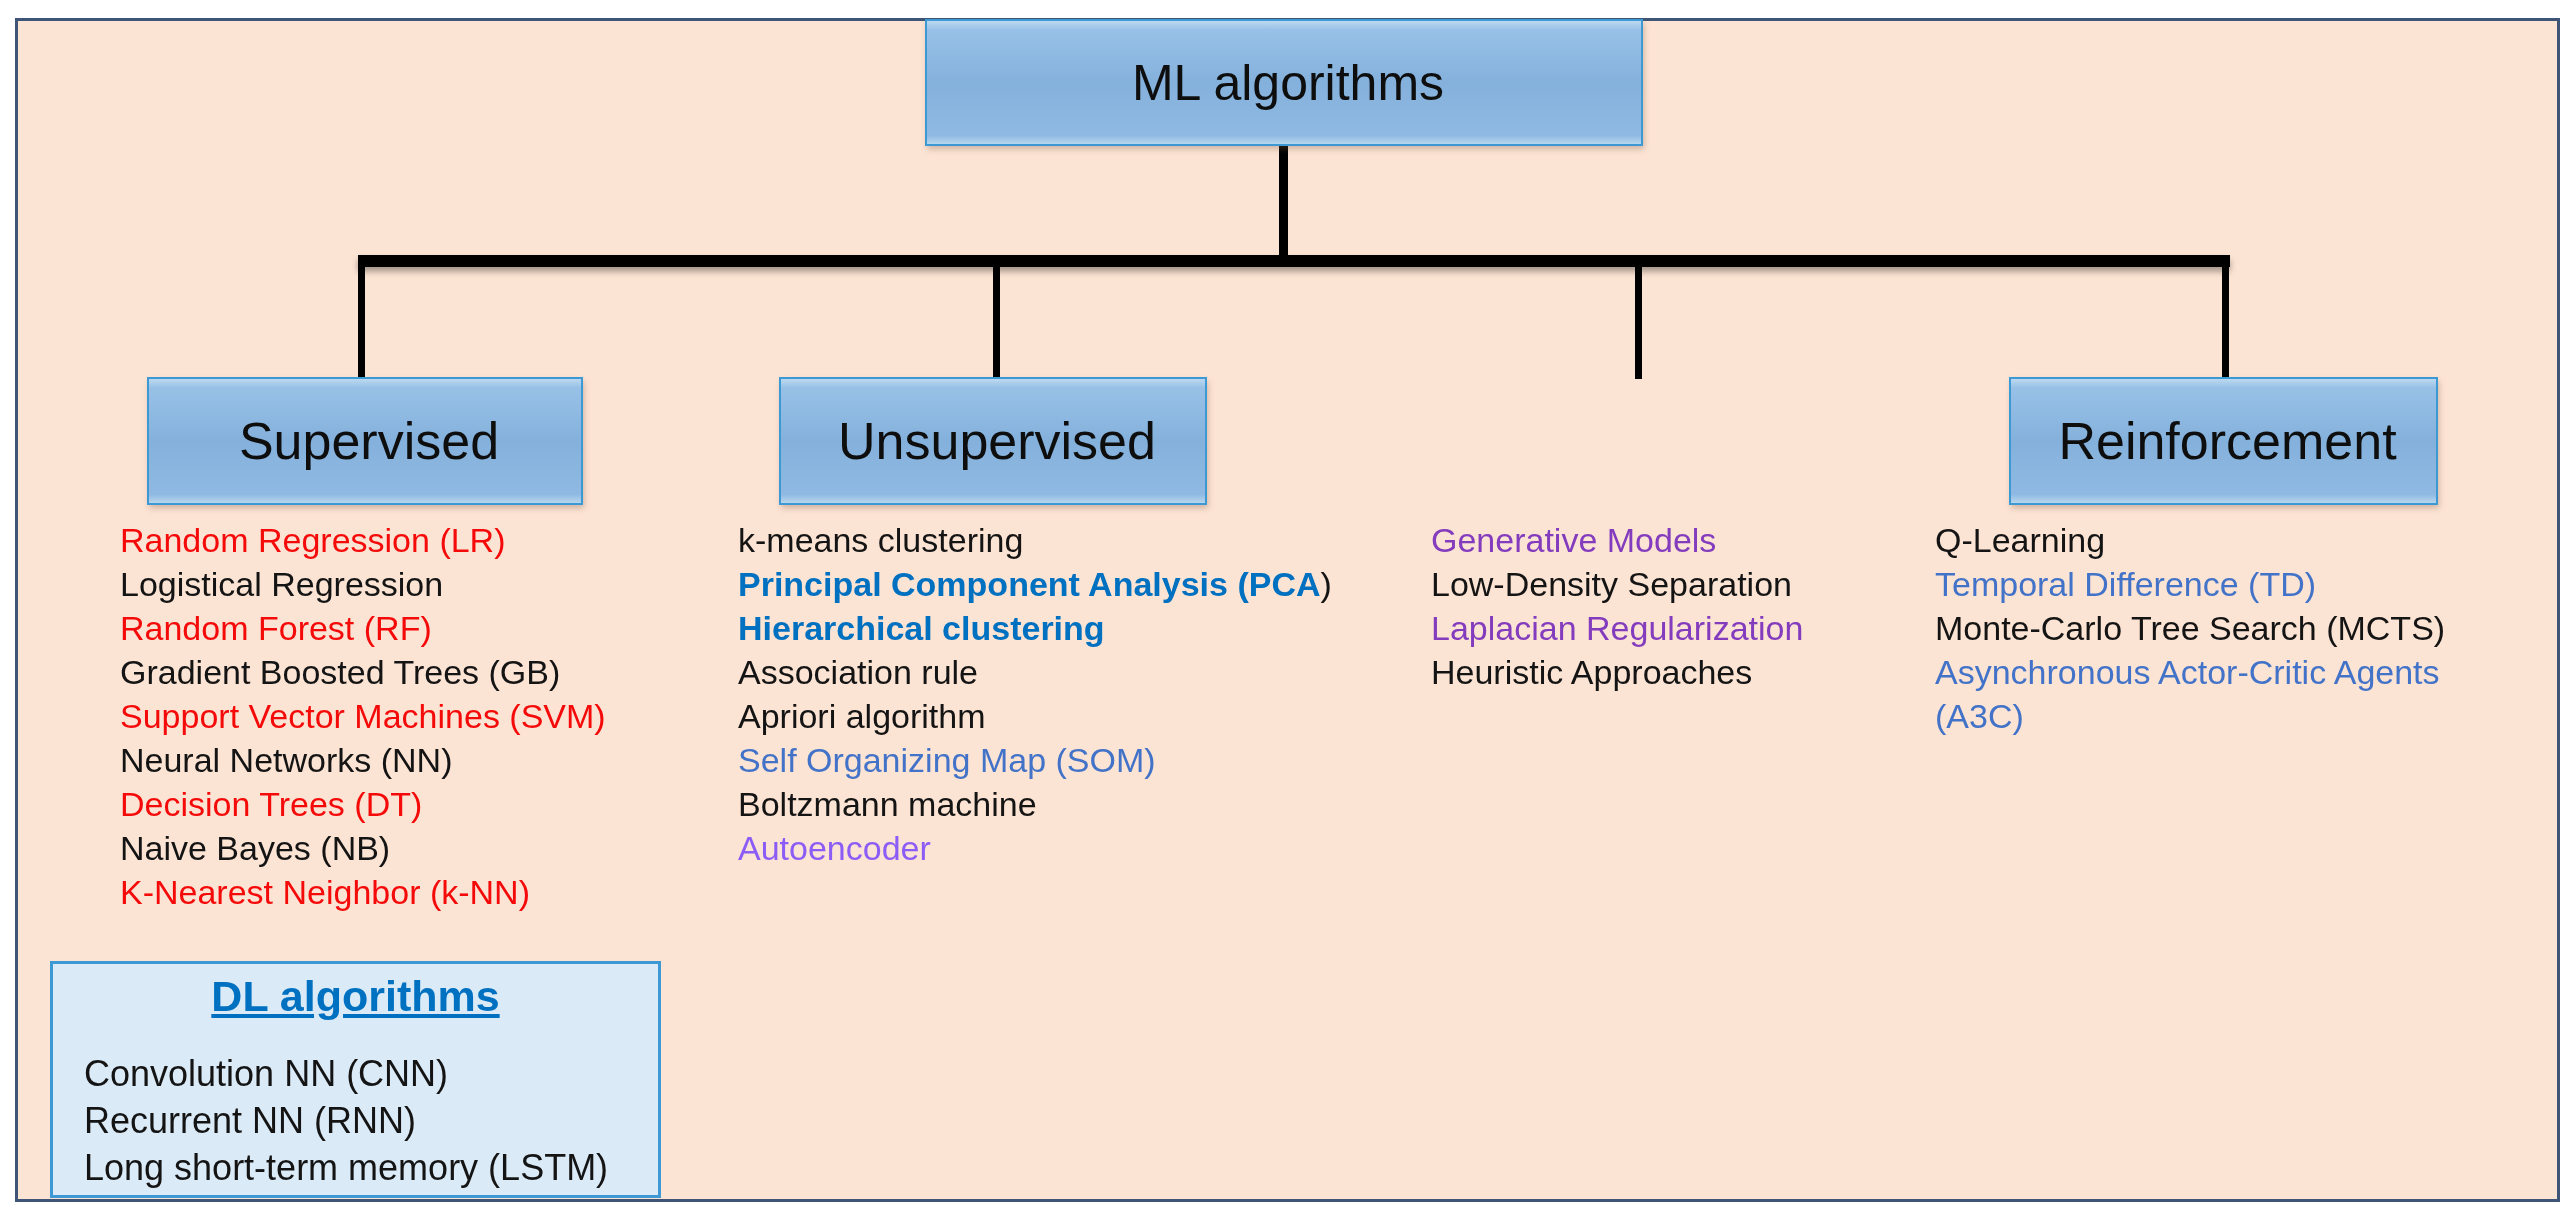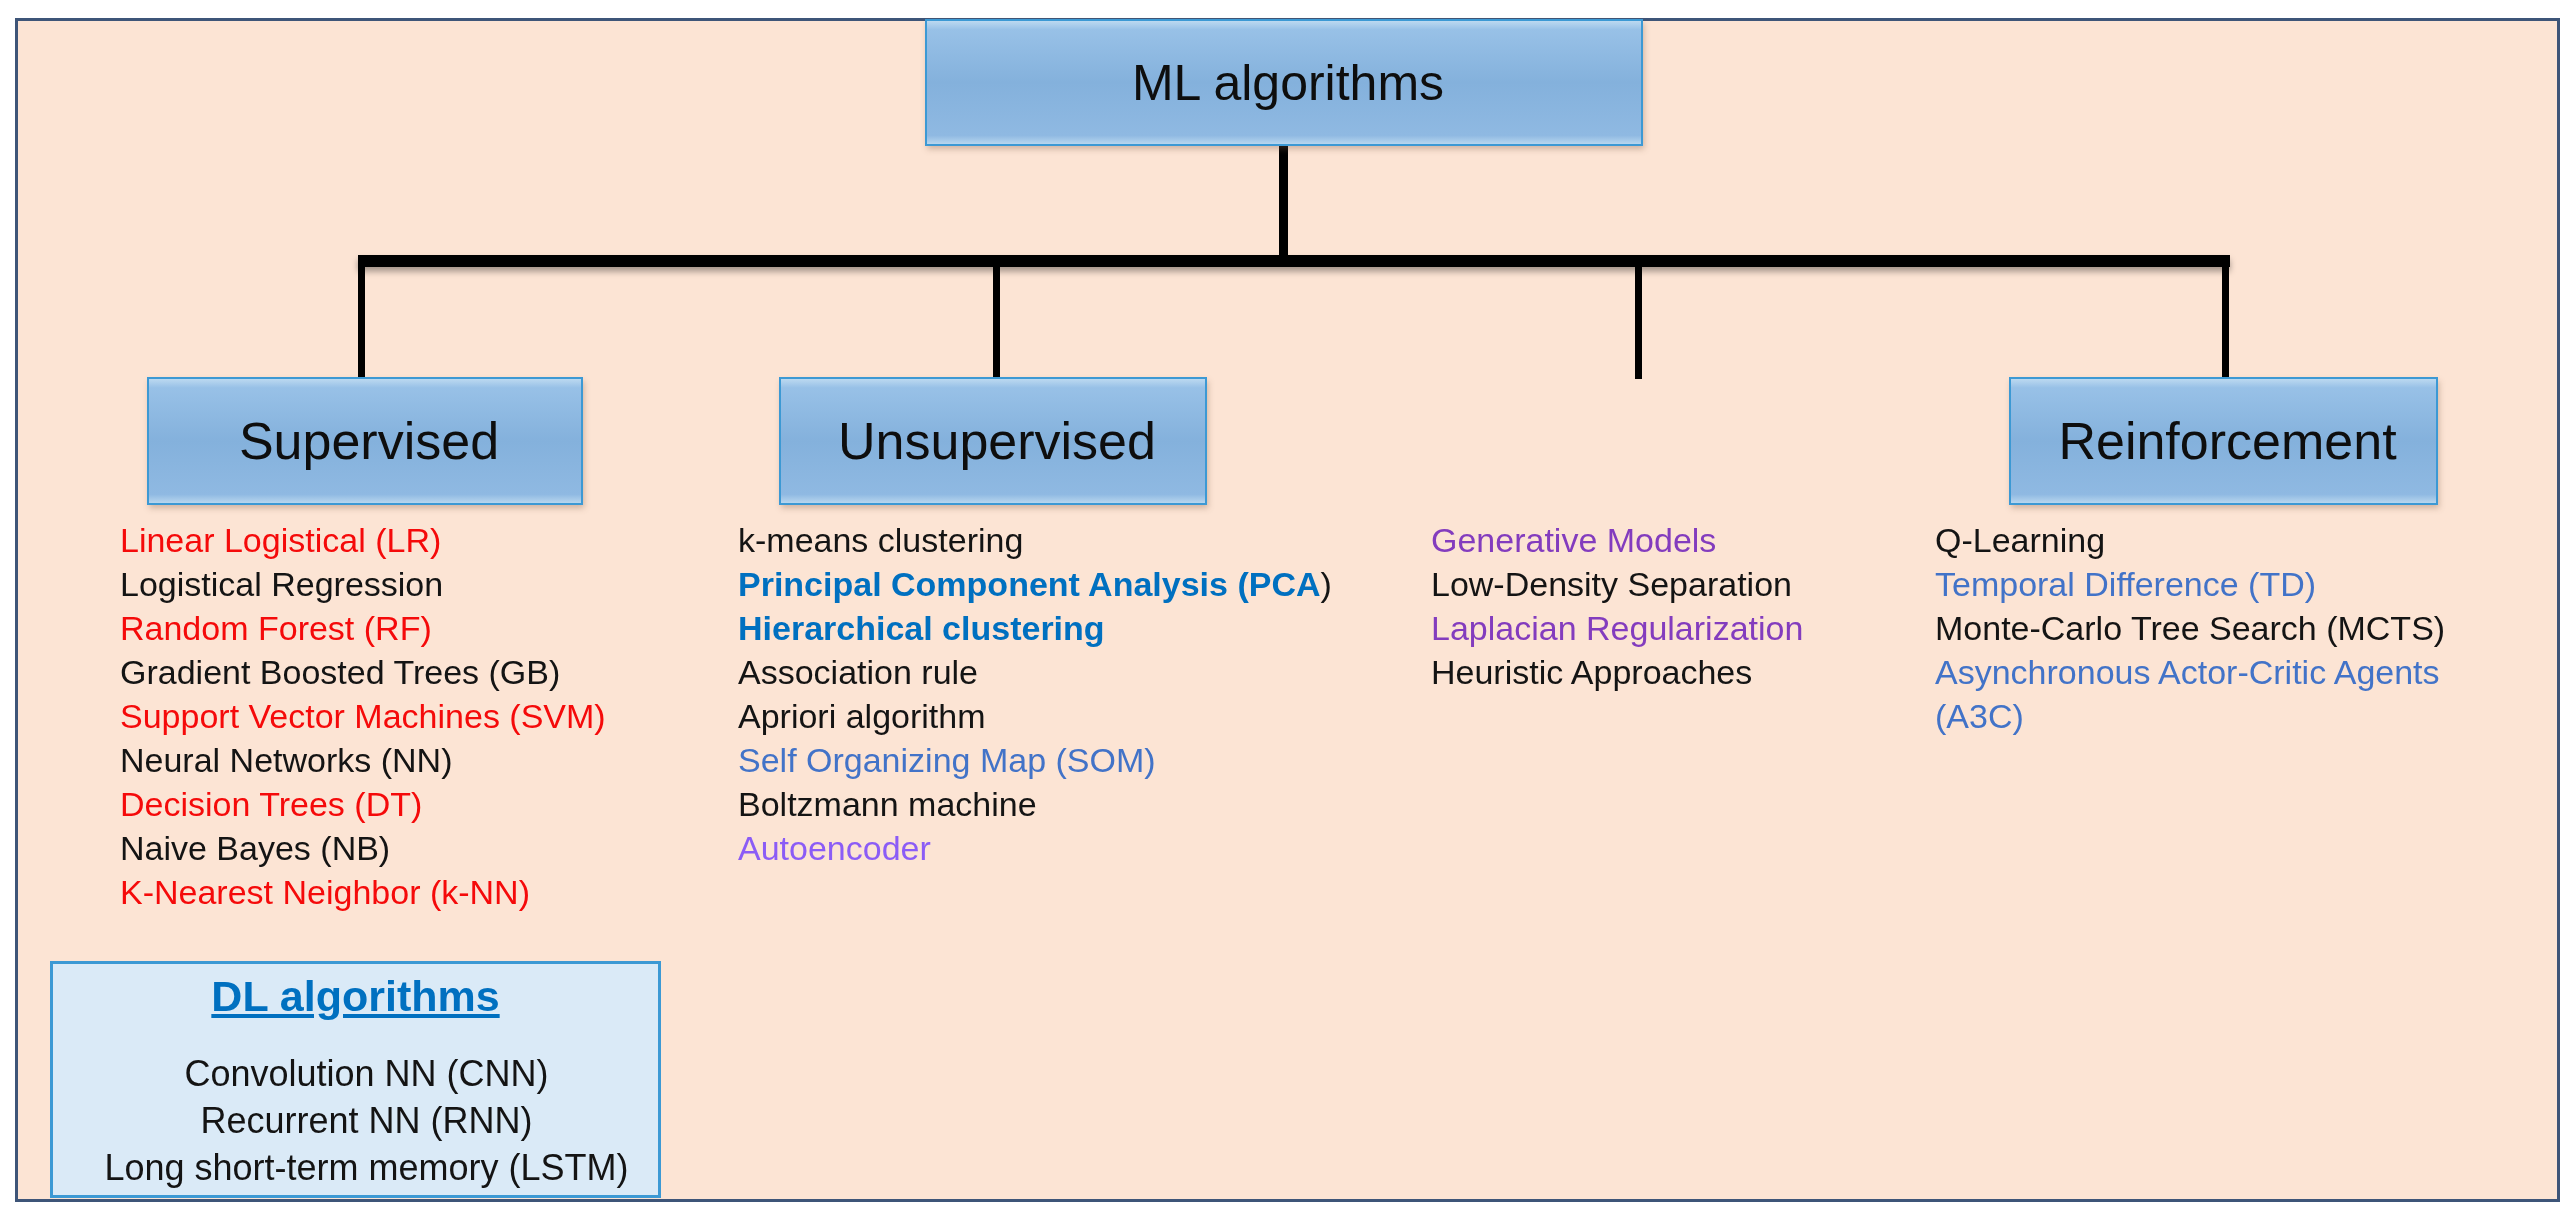--- a/index.html
+++ b/index.html
@@ -39,21 +39,21 @@
   #list-reinforcement{left:1935px;width:596px;}
   #dl-box{
     position:absolute;left:50px;top:961px;width:611px;height:237px;
     box-sizing:border-box;border:3.1px solid #3c99d4;background:#daeaf7;
   }
   #dl-title{
     position:absolute;left:0;top:7.6px;width:100%;text-align:center;
     font-size:43px;font-weight:bold;color:#0070c0;text-decoration:underline;
   }
   #dl-list{position:absolute;left:31px;top:86px;width:565px;font-size:36px;color:#141414;}
-  #dl-list .list-item{line-height:47px;text-align:center;}
+  #dl-list .list-item{line-height:47px;}
 </style>
 </head>
 <body>
 
 <div id="canvas">
   <div id="frame"></div>
 
   <div id="stem" class="connector"></div>
   <div id="bar" class="connector"></div>
   <div id="drop-1" class="connector"></div>
@@ -69,21 +69,21 @@
     <span class="node-label">Supervised</span>
   </div>
   <div id="box-unsupervised" class="node">
     <span class="node-label">Unsupervised</span>
   </div>
   <div id="box-reinforcement" class="node">
     <span class="node-label">Reinforcement</span>
   </div>
 
   <div id="list-supervised" class="list">
-      <div class="list-item"><span style="color: rgb(245, 10, 10);">Linear Logistical (LR)</span></div>
+      <div class="list-item"><span style="color: rgb(245, 10, 10);">Random Regression (LR)</span></div>
       <div class="list-item"><span style="color: rgb(20, 20, 20);">Logistical Regression</span></div>
       <div class="list-item"><span style="color: rgb(245, 10, 10);">Random Forest (RF)</span></div>
       <div class="list-item"><span style="color: rgb(20, 20, 20);">Gradient Boosted Trees (GB)</span></div>
       <div class="list-item"><span style="color: rgb(245, 10, 10);">Support Vector Machines (SVM)</span></div>
       <div class="list-item"><span style="color: rgb(20, 20, 20);">Neural Networks (NN)</span></div>
       <div class="list-item"><span style="color: rgb(245, 10, 10);">Decision Trees (DT)</span></div>
       <div class="list-item"><span style="color: rgb(20, 20, 20);">Naive Bayes (NB)</span></div>
       <div class="list-item"><span style="color: rgb(245, 10, 10);">K-Nearest Neighbor (k-NN)</span></div>
     </div>
   <div id="list-unsupervised" class="list">

